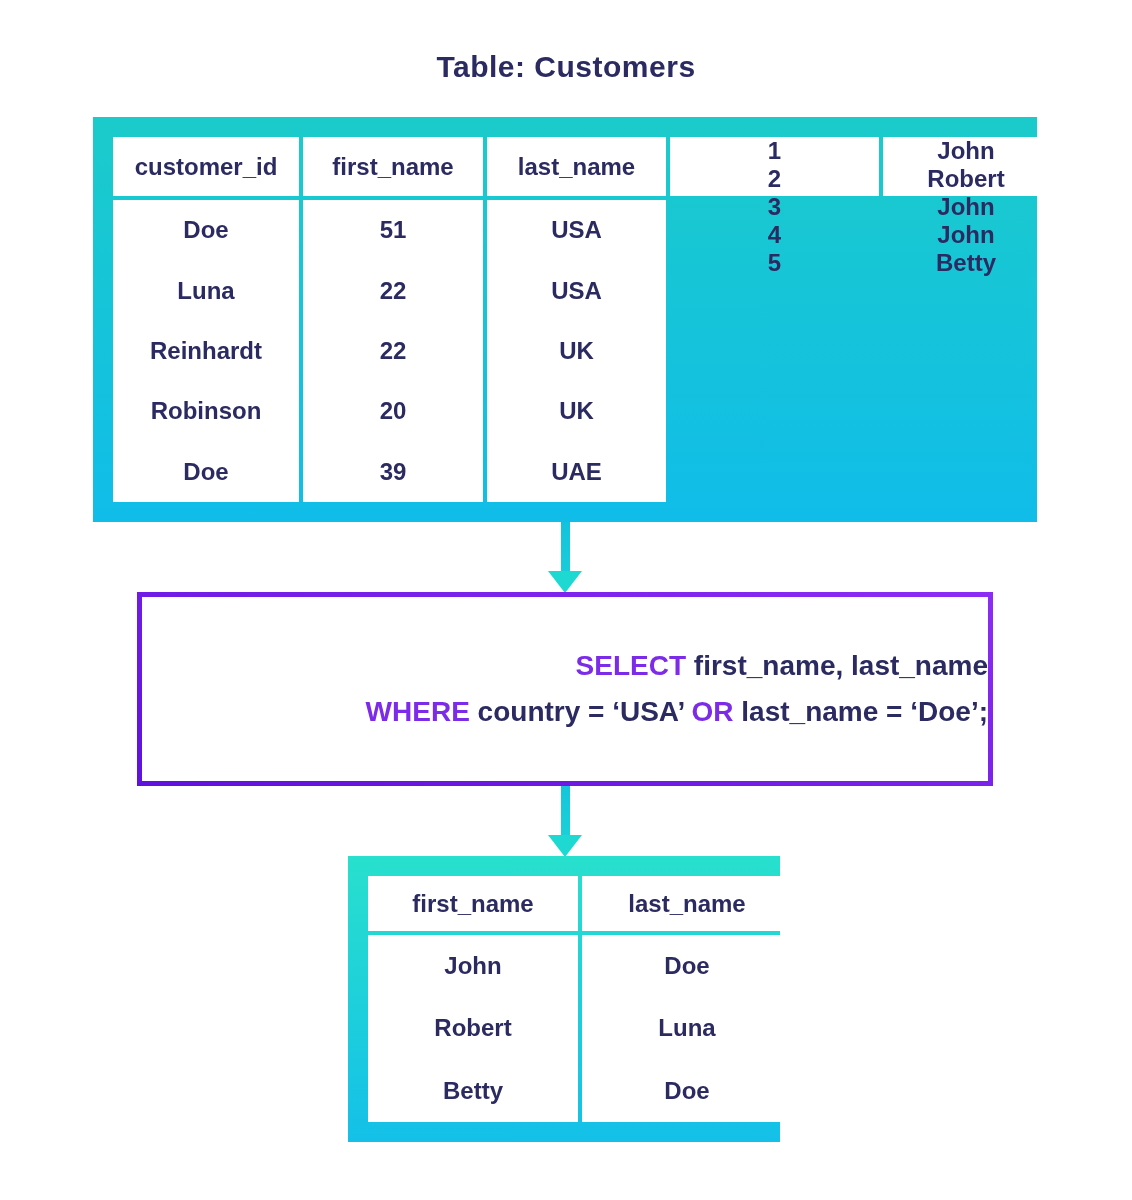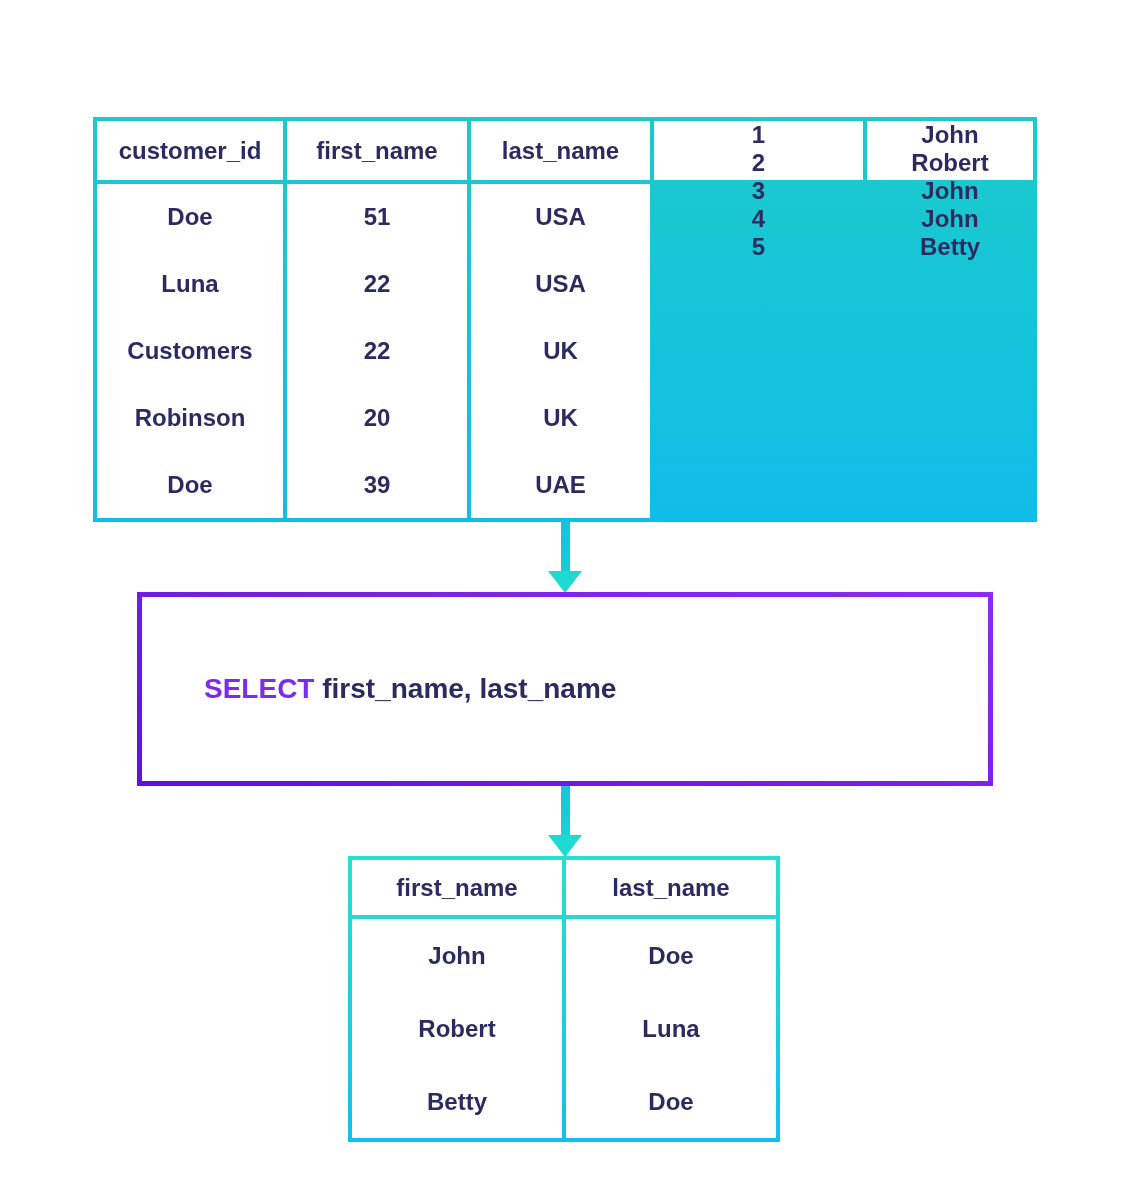--- a/index.html
+++ b/index.html
@@ -9,21 +9,21 @@
   }
   .title {
     position:absolute; left:0; top:50px; width:1132px;
     text-align:center; font-size:30px; font-weight:bold;
     color:#2b2b62; letter-spacing:0.5px;
   }
 
   
   .tbl {
     position:absolute; display:grid; box-sizing:border-box;
-    padding:4px; gap:4px;
+    padding:20px; gap:4px;
   }
   .tbl-main {
     left:93px; top:117px; width:944px; height:405px;
     grid-template-columns:186px 180px 179px 209px 166px;
     grid-template-rows:59px 1fr;
     background:linear-gradient(180deg,#1bcbca 0%,#10bde9 100%);
   }
   .tbl-result {
     left:348px; top:856px; width:432px; height:286px;
     grid-template-columns:210px 210px;
@@ -54,30 +54,32 @@
   
   .qbox {
     position:absolute; left:137px; top:592px; width:856px; height:194px;
     box-sizing:border-box; padding:5px;
     background:linear-gradient(200deg,#8c2cf4 0%,#5f11dd 100%);
   }
   .qbox-inner {
     width:100%; height:100%; background:#ffffff; box-sizing:border-box;
     display:flex; flex-direction:column; justify-content:center;
     padding-left:62px;
+    text-align:right;
   }
   .qline { font-size:28px; font-weight:bold; line-height:46px; color:#2b2b62; white-space:pre-wrap; }
   .kw { color:#7c2be8; }
   .qt { color:#2b2b62; }
 </style>
 </head>
 <body>
 
 <div class="canvas">
 
+  <div class="title">Table: Customers</div>
 
   <div class="tbl tbl-main">
     <div class="th">customer_id</div>
     <div class="th">first_name</div>
     <div class="th">last_name</div>
 
     <div class="colcell">
       <div class="val">1</div>
       <div class="val">2</div>
       <div class="val">3</div>
@@ -87,21 +89,21 @@
     <div class="colcell">
       <div class="val">John</div>
       <div class="val">Robert</div>
       <div class="val">John</div>
       <div class="val">John</div>
       <div class="val">Betty</div>
     </div>
     <div class="colcell">
       <div class="val">Doe</div>
       <div class="val">Luna</div>
-      <div class="val">Customers</div>
+      <div class="val">Reinhardt</div>
       <div class="val">Robinson</div>
       <div class="val">Doe</div>
     </div>
     <div class="colcell">
       <div class="val">51</div>
       <div class="val">22</div>
       <div class="val">22</div>
       <div class="val">20</div>
       <div class="val">39</div>
     </div>
@@ -113,20 +115,21 @@
       <div class="val">UAE</div>
     </div>
   </div>
 
   <div class="arrow-stem a1s"></div>
   <div class="arrow-head a1h"></div>
 
   <div class="qbox">
     <div class="qbox-inner">
       <div class="qline"><span class="kw">SELECT</span><span class="qt"> first_name, last_name</span></div>
+      <div class="qline"><span class="kw">WHERE</span><span class="qt"> country = ‘USA’ </span><span class="kw">OR</span><span class="qt"> last_name = ‘Doe’;</span></div>
     </div>
   </div>
 
   <div class="arrow-stem a2s"></div>
   <div class="arrow-head a2h"></div>
 
   <div class="tbl tbl-result">
     <div class="th">first_name</div>
     <div class="th">last_name</div>
 

